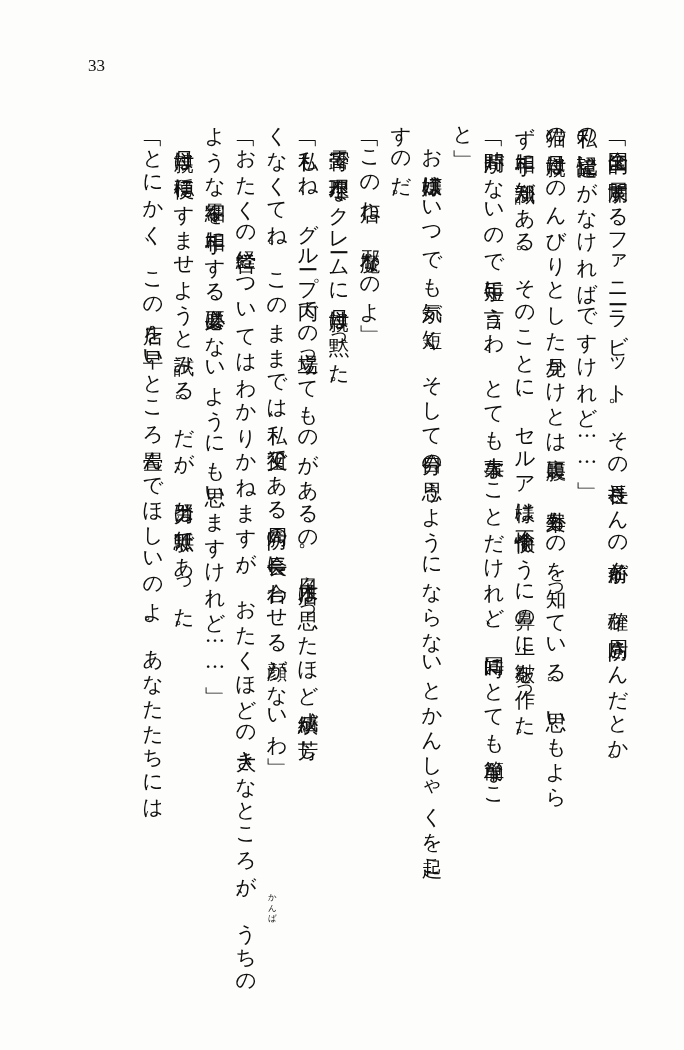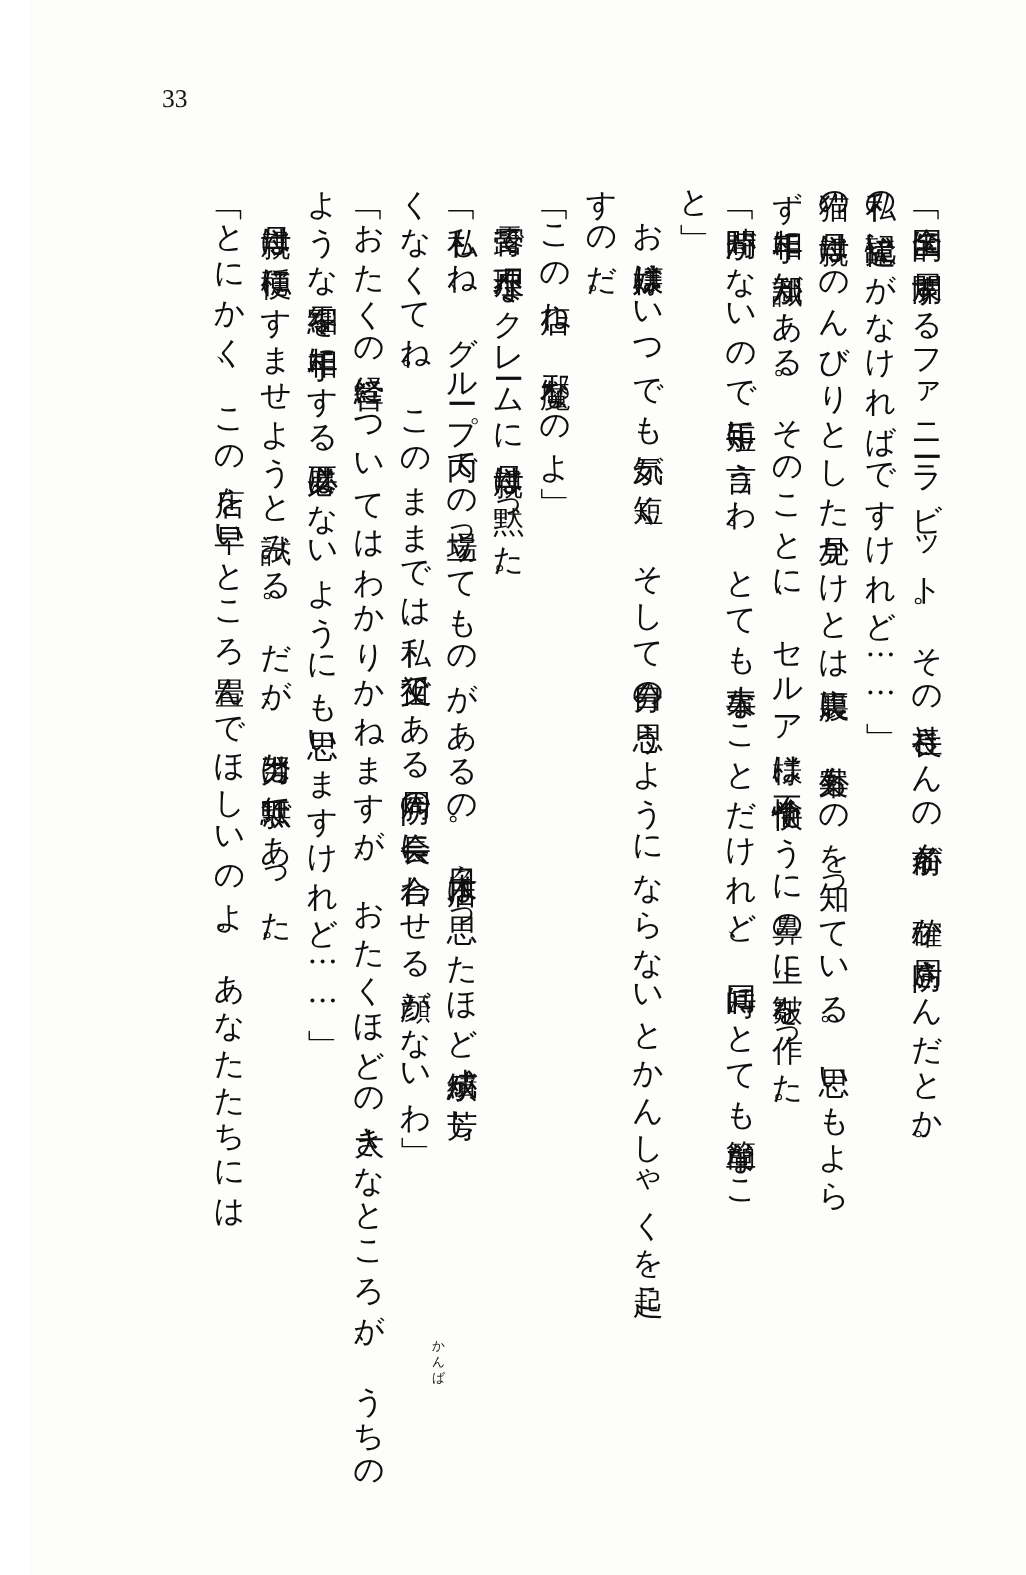--- a/index.html
+++ b/index.html
@@ -14,21 +14,20 @@
     overflow: hidden;
     font-family: "Liberation Serif", serif;
     color: #111111;
   }
 
   
   .page {
     position: absolute;
     inset: 0;
     background: #fdfdfb;
-    margin-left: 20px;
   }
 
   .page-number {
     position: absolute;
     top: 56px;
     left: 88px;
     font-size: 17px;
     font-family: "Liberation Serif", serif;
     color: #111;
     letter-spacing: 0;

